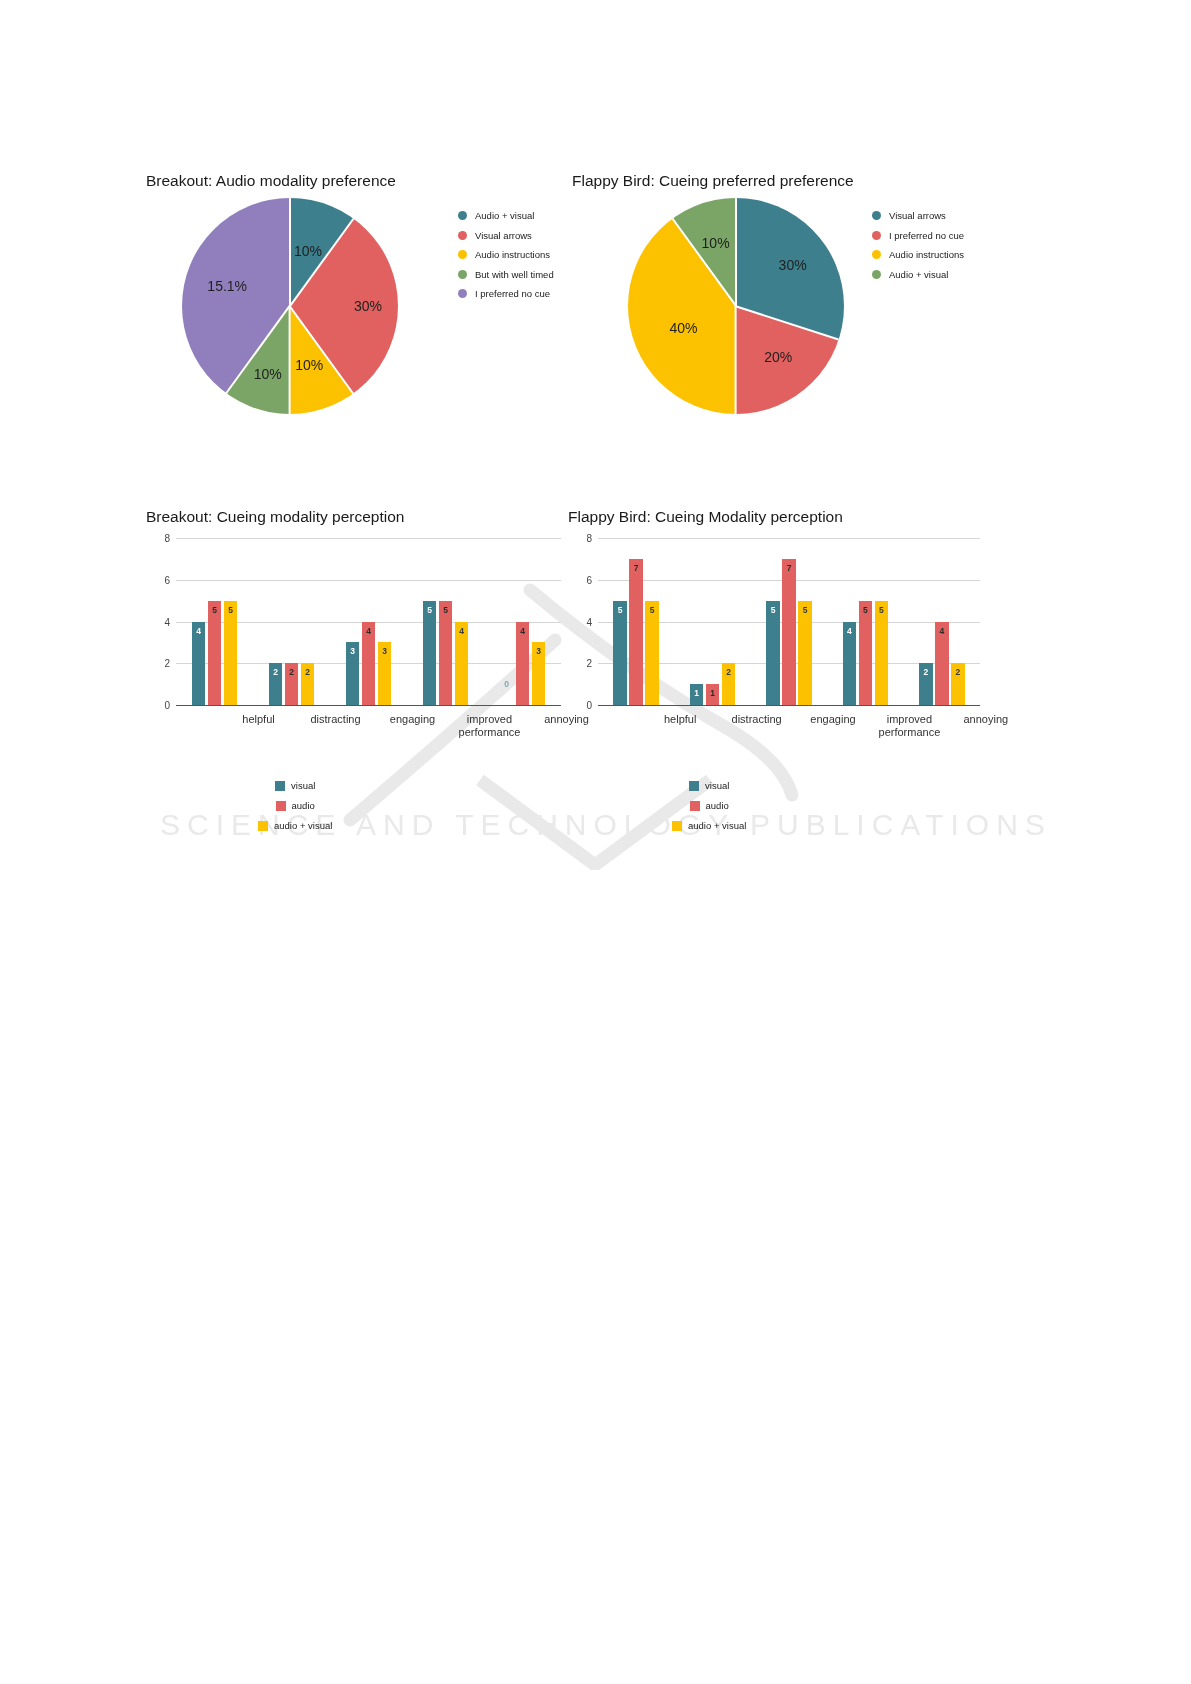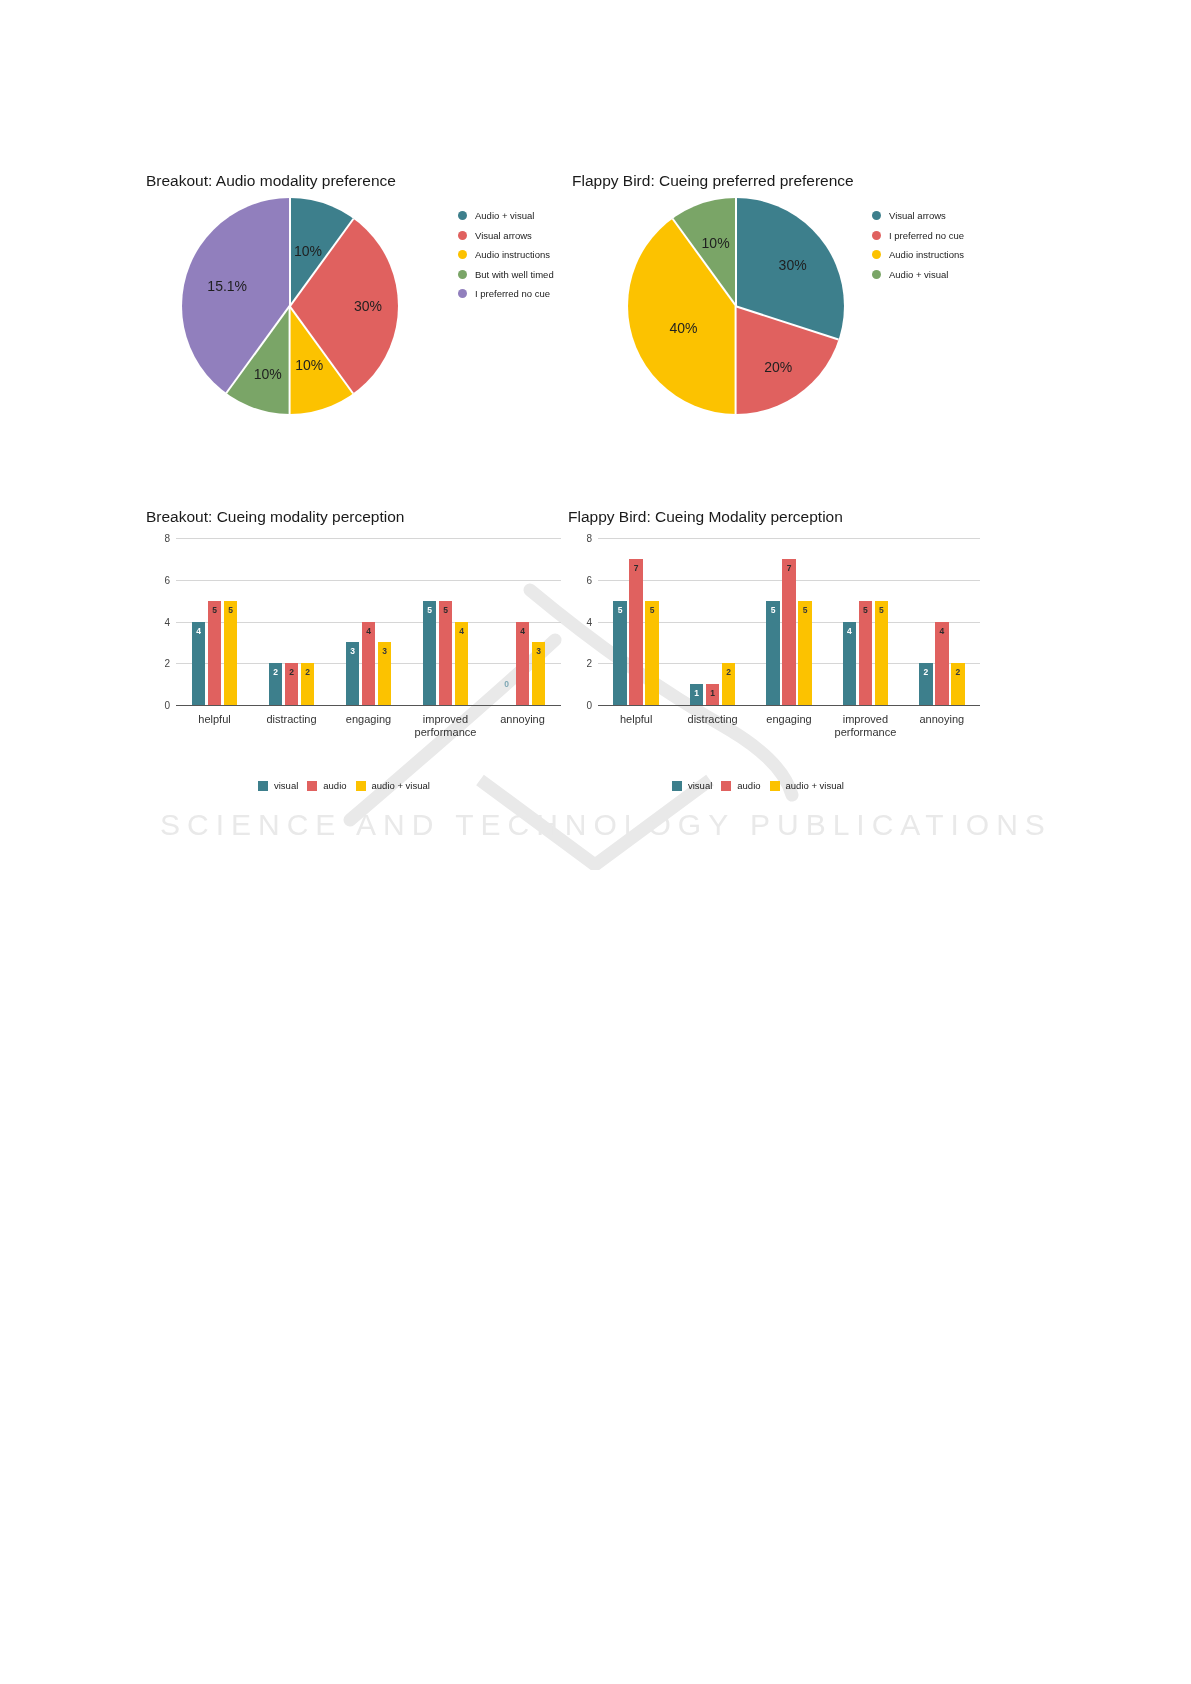--- a/index.html
+++ b/index.html
@@ -123,26 +123,28 @@
   }
   .cat-label {
     position: absolute;
     font-size: 11px;
     color: #333;
     text-align: center;
     transform: translateX(-50%);
     font-family: "Liberation Sans", sans-serif;
     line-height: 13px;
     white-space: nowrap;
+    margin-left: 44px;
   }
   .bar-legend {
     position: absolute;
     display: flex;
     align-items: center;
     gap: 9px;
+    flex-direction: column;
   }
   .bl-item { display: flex; align-items: center; }
   .bl-swatch {
     width: 10px; height: 10px;
     margin-right: 6px;
   }
   .bl-text {
     font-size: 9.5px;
     color: #222;
     font-family: "Liberation Sans", sans-serif;
@@ -200,21 +202,21 @@
     </div>
 </div>
 
 <div class="figure" id="fig-pie-flappy" style="left:572px; top:172px; width:420px; height:250px;">
   <div class="chart-title">Flappy Bird: Cueing preferred preference</div>
   <div class="pie-wrap" id="pie1-wrap" style="position:absolute; left:0; top:26px; width:280px; height:220px;">
     <div class="pie" id="pie1" style="left: 56px; top: 0px; width: 216px; height: 216px; background: conic-gradient(rgb(61, 127, 140) 0deg, rgb(61, 127, 140) 108deg, rgb(224, 97, 95) 108deg, rgb(224, 97, 95) 180deg, rgb(252, 194, 0) 180deg, rgb(252, 194, 0) 324deg, rgb(122, 165, 103) 324deg, rgb(122, 165, 103) 360deg);"></div>
   <div style="position: absolute; background: rgb(255, 255, 255); width: 1.6px; height: 108px; left: 163.2px; top: 0px; transform-origin: 50% 100%; transform: rotate(0deg);"></div>
       <div class="pie-label" style="left: 220.631px; top: 66.855px;">30%</div>
       <div style="position: absolute; background: rgb(255, 255, 255); width: 1.6px; height: 108px; left: 163.2px; top: 0px; transform-origin: 50% 100%; transform: rotate(108deg);"></div>
-      <div class="pie-label" style="left: 206.321px; top: 169px;">20%</div>
+      <div class="pie-label" style="left: 206.321px; top: 159px;">20%</div>
       <div style="position: absolute; background: rgb(255, 255, 255); width: 1.6px; height: 108px; left: 163.2px; top: 0px; transform-origin: 50% 100%; transform: rotate(180deg);"></div>
       <div class="pie-label" style="left: 95.5239px; top: 130.249px; margin-left: 16px;">40%</div>
       <div style="position: absolute; background: rgb(255, 255, 255); width: 1.6px; height: 108px; left: 163.2px; top: 0px; transform-origin: 50% 100%; transform: rotate(324deg);"></div>
       <div class="pie-label" style="left: 143.605px; top: 45.2303px;">10%</div>
     </div>
   <div class="pie-legend" id="pie1-legend" style="left:300px; top:34px;">
       <div class="legend-row">
         <span class="legend-dot" style="background: rgb(61, 127, 140);"></span>
         <span class="legend-text">Visual arrows</span>
       </div>

